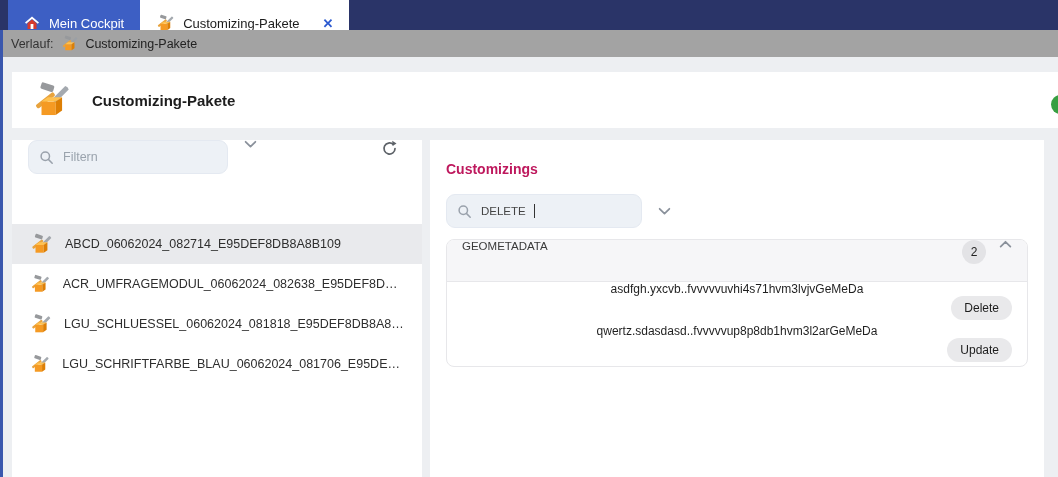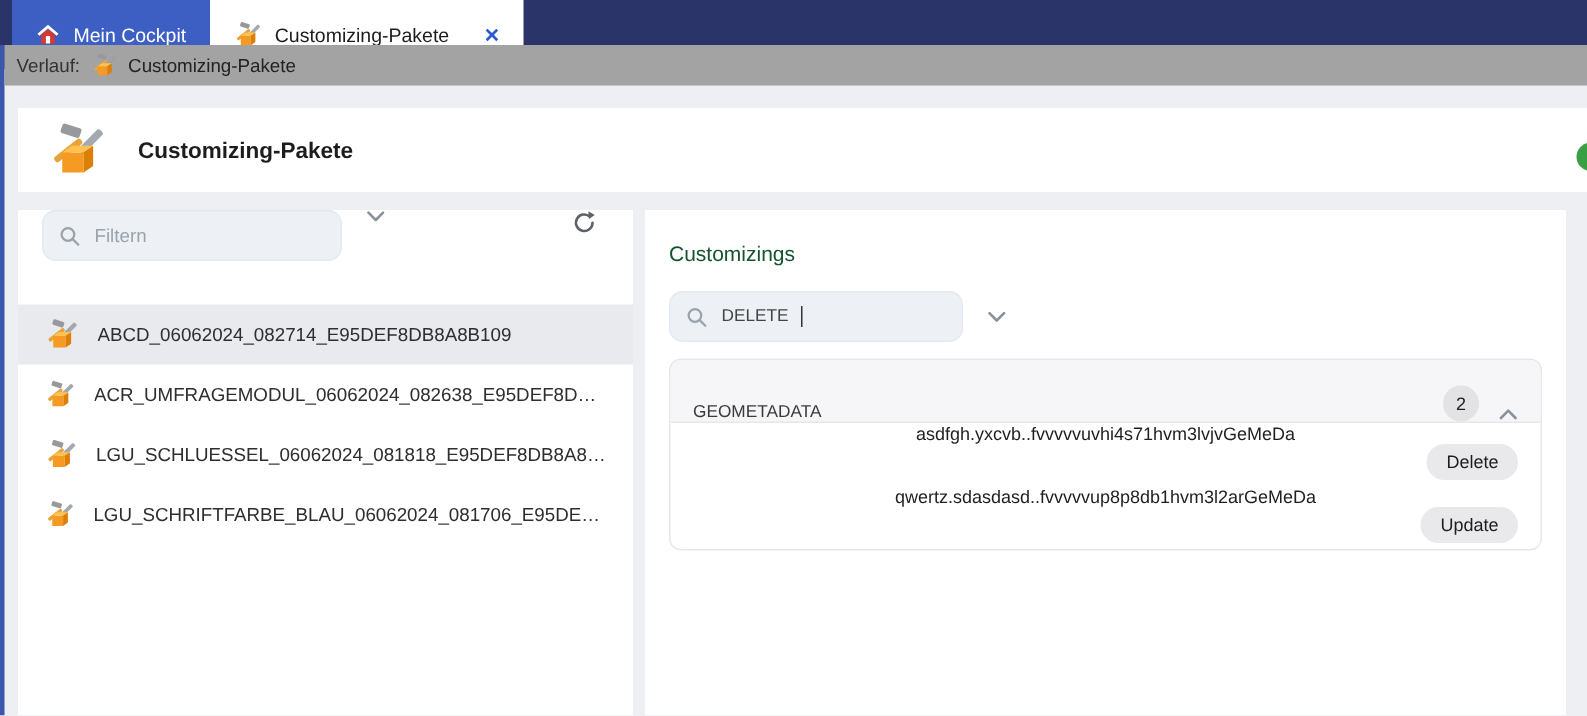--- a/index.html
+++ b/index.html
@@ -37,30 +37,30 @@
   .input-wrap input::placeholder { color:#9aa3ad; }
   .caret { width:1px; height:14px; background:#333; margin-left:1px; }
 
   .filter-row { display:flex; align-items:flex-start; height:63px; padding:0 16px; }
   .filter-wrap { width:200px; }
   .chev { margin-left:16px; cursor:pointer; display:flex; }
   .refresh-btn { margin-left:auto; margin-right:8px; background:none; border:none; cursor:pointer; display:flex; }
 
   
   .list-item { height:40px; display:flex; align-items:center; gap:13px; padding:0 18px; font-size:12.5px; color:#2e2e2e; cursor:pointer; white-space:nowrap; overflow:hidden; }
-  .list-item.selected { background:#e9eaed; }
+  .list-item.selected { background:#e9eaed;margin-top:21px; }
   .list-item .lbl { overflow:hidden; text-overflow:ellipsis; }
 
   
-  .rp-title { margin:21px 0 0 16px; font-weight:normal; font-size:14px; color:#14532d; }
+  .rp-title { margin:21px 0 0 16px; font-weight:bold; font-size:14px; color:#be185d; }
   .rp-search-row { display:flex; align-items:center; margin:17px 0 0 16px; }
   .rp-search-wrap { width:196px; }
 
   .section { margin:11px 16px 0 16px; border:1px solid #e7e7ea; border-radius:8px; overflow:hidden; }
-  .section-header { height:42px; background:#f6f6f8; border-bottom:1px solid #e7e7ea; display:flex; align-items:flex-end; padding:0 15px; font-size:11.5px; color:#3a3a3a; cursor:pointer; }
+  .section-header { height:42px; background:#f6f6f8; border-bottom:1px solid #e7e7ea; display:flex; align-items:flex-start; padding:0 15px; font-size:11.5px; color:#3a3a3a; cursor:pointer; }
   .badge { margin-left:auto; width:24px; height:24px; border-radius:50%; background:#e3e3e6; display:flex; align-items:center; justify-content:center; font-size:12px; color:#222; }
   .section-header .chev { margin-left:13px; }
   .section-row { height:42px; display:flex; align-items:center; padding:0 15px; font-size:12px; color:#1f1f1f;flex-direction:column; }
   .pill { margin-left:auto; background:#e9e9eb; border:none; border-radius:12px; padding:5px 13px; font-size:12px; color:#1d1d1d; font-family:"Liberation Sans",sans-serif; cursor:pointer; }
 </style>
 </head>
 <body>
 
 <svg width="0" height="0" style="position:absolute">
   <defs>

